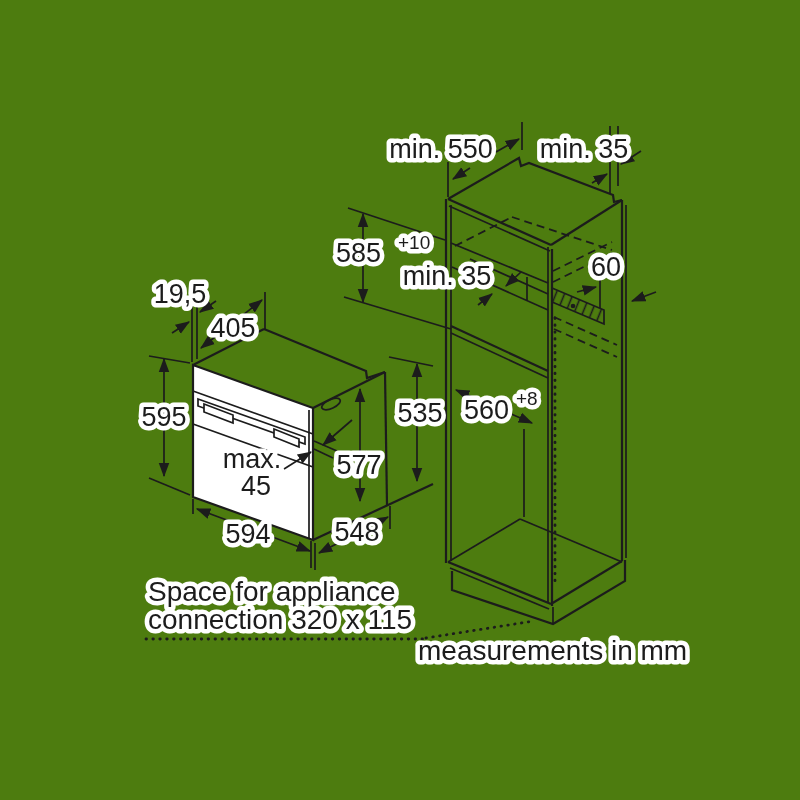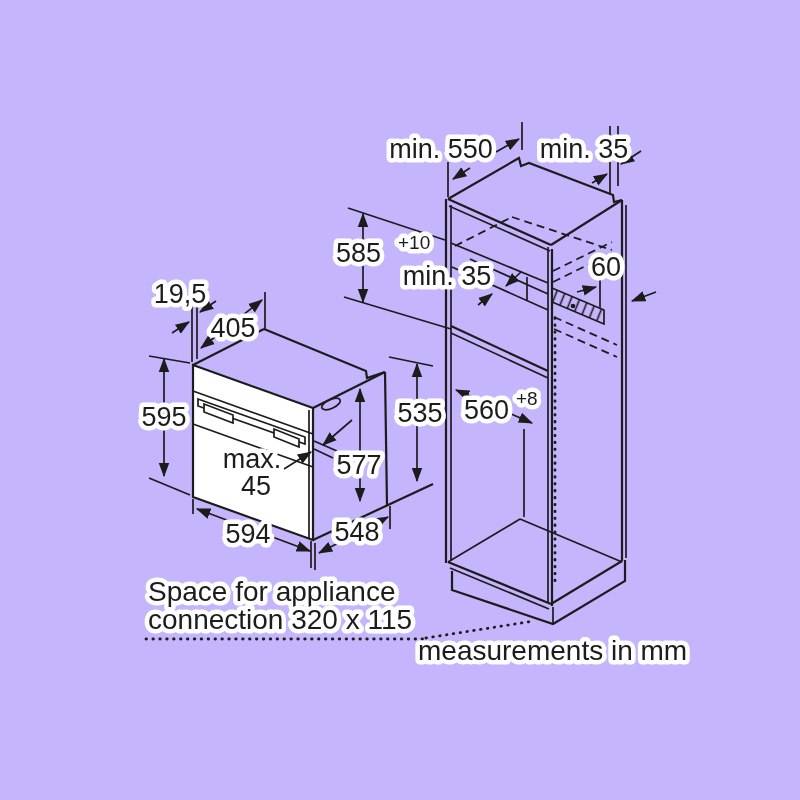--- a/index.html
+++ b/index.html
@@ -1,16 +1,16 @@
 <!DOCTYPE html>
 <html><head>
 <meta charset="utf-8">
 <style>
   html,body{margin:0;padding:0;background:#ffffff;}
-  .stage{position:relative;width:800px;height:800px;background:#c4b5fd;overflow:hidden;
+  .stage{position:relative;width:800px;height:800px;background:#4d7c0f;overflow:hidden;
          font-family:"Liberation Sans",sans-serif;}
   svg{position:absolute;left:0;top:0;}
   svg line, svg path, svg polyline, svg polygon, svg ellipse{
     stroke:#1c1c1c;fill:none;stroke-linecap:butt;stroke-linejoin:miter;}
   .w22{stroke-width:2.2;}
   .w17{stroke-width:1.7;}
   .dash{stroke-width:1.8;stroke-dasharray:8 5;}
   .dot{stroke-width:2.8;stroke-dasharray:0.5 6.4;stroke-linecap:round;}
   .whitefill{fill:#ffffff;}
   .hatchfill{fill:url(#hatch);}

